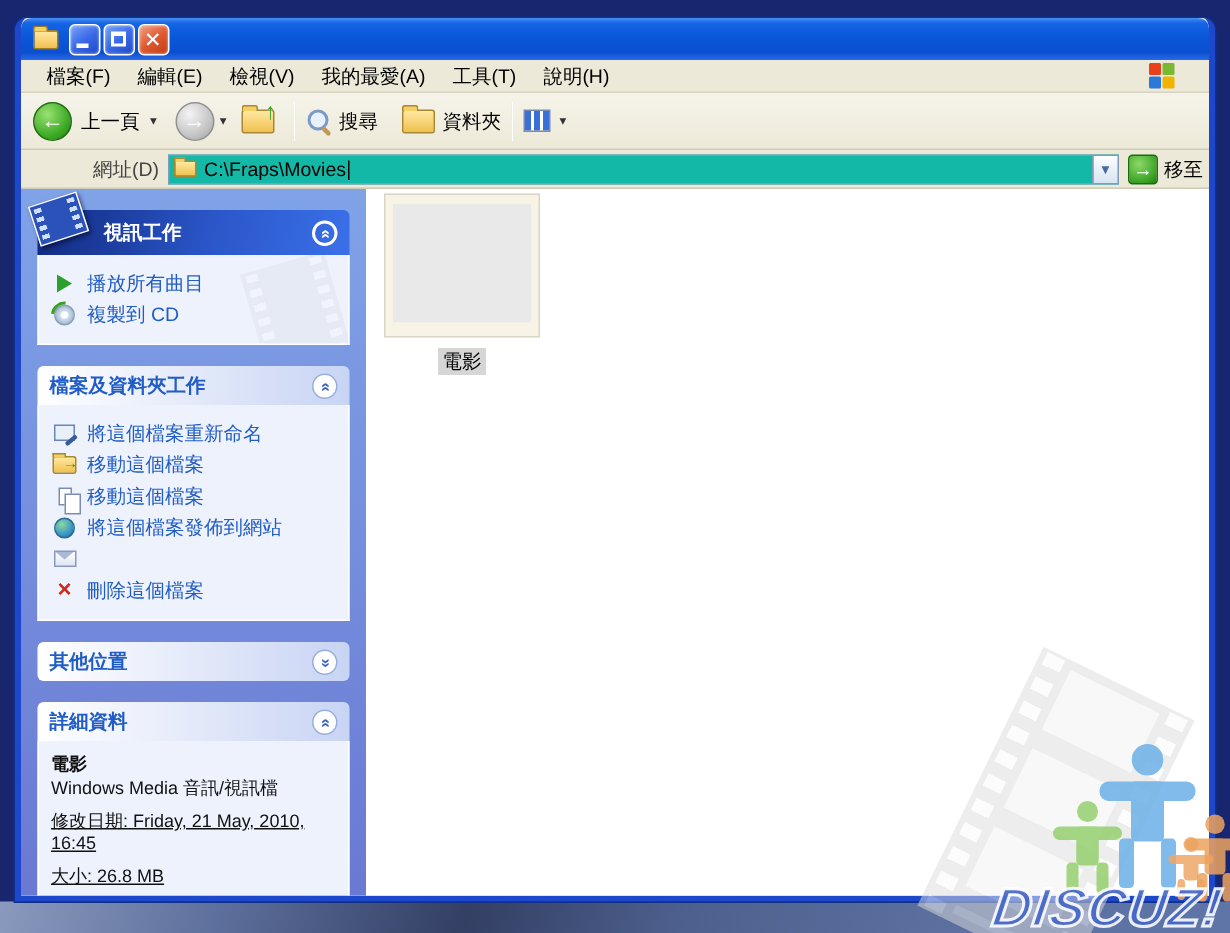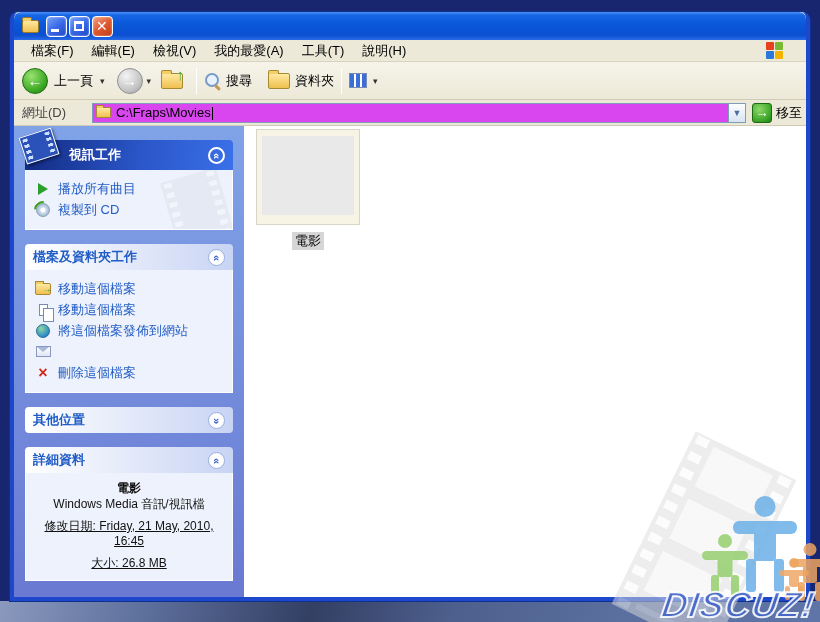--- a/index.html
+++ b/index.html
@@ -64,22 +64,22 @@
   .folders-ico { position:relative; width:22px; height:16px; background:linear-gradient(#ffe9a2,#eec04e);
     border:1px solid #a88830; border-radius:2px; margin-right:5px; }
   .folders-ico::before { content:""; position:absolute; left:-1px; top:-4px; width:9px; height:3px;
     background:#f4cf66; border:1px solid #a88830; border-bottom:none; border-radius:2px 2px 0 0; }
   .views-ico { width:18px; height:15px; border:1px solid #7a8ab8; margin-right:2px;
     background:repeating-linear-gradient(90deg,#3a6fd8 0 4px,#fff 4px 6px); }
 
   
   .addressbar { height:26px; display:flex; align-items:center; background:#ece9d8; border-bottom:1px solid #cfcab4;
     font-size:13px; padding:0 4px 0 8px; }
-  .addr-label { color:#444; margin-right:6px; }
-  .combo { flex:1; height:20px; background:#d946ef; border:1px solid #7f9db9; display:flex; align-items:center; padding-left:3px;margin-left:20px; }
+  .addr-label { color:#444; margin-right:6px;margin-left:40px; }
+  .combo { flex:1; height:20px; background:#14b8a6; border:1px solid #7f9db9; display:flex; align-items:center; padding-left:3px; }
   .addr-folder { position:relative; width:15px; height:11px; background:linear-gradient(#ffe9a2,#f0c050);
     border:1px solid #a88830; border-radius:1px; margin-right:5px; }
   .addr-folder::before { content:""; position:absolute; left:-1px; top:-3px; width:6px; height:2px;
     background:#f4cf66; border:1px solid #a88830; border-bottom:none; }
   .addr-text { flex:1; color:#000; }
   .caret { display:inline-block; width:1px; height:13px; background:#000; vertical-align:middle; margin-left:1px; }
   .combo-dd { width:17px; height:18px; background:linear-gradient(#fdfefe,#d8e4f2); border-left:1px solid #7f9db9;
     display:flex; align-items:center; justify-content:center; color:#4a6aa0; font-size:9px; }
   .go-btn { display:flex; align-items:center; margin-left:6px; }
   .go-square { width:20px; height:20px; border-radius:3px; background:radial-gradient(circle at 35% 30%,#8ed86a,#3aa426 70%,#267c14);
@@ -101,21 +101,21 @@
   .panel-header-special .ph-title { flex:1; }
   .film-badge { position:absolute; left:-3px; top:-8px; width:34px; height:28px; transform:rotate(-18deg);
     background:#2a52b8; border:1px solid #fff; box-shadow:1px 2px 3px rgba(0,0,20,.5); }
   .film-badge::before, .film-badge::after { content:""; position:absolute; top:2px; bottom:2px; width:5px;
     background:repeating-linear-gradient(180deg,#cfe0ff 0 3px,#2a52b8 3px 6px); }
   .film-badge::before { left:2px; } .film-badge::after { right:2px; }
   .chev { width:17px; height:17px; border-radius:50%; background:#fff; border:1px solid #98aee0; color:#3a62c8;
     display:flex; align-items:center; justify-content:center; flex:0 0 auto; }
   .chev span { font-size:11px; font-weight:bold; display:block; transform:rotate(90deg); letter-spacing:-1px; line-height:1; }
   .chev-special { background:transparent; border:2px solid #fff; color:#fff; }
-  .panel-body { background:#eef2fc; border:1px solid #fff; border-top:none; padding:8px 8px 9px; position:relative; overflow:hidden;text-align:center; }
+  .panel-body { background:#eef2fc; border:1px solid #fff; border-top:none; padding:8px 8px 9px; position:relative; overflow:hidden; }
   .task-row { display:flex; align-items:center; min-height:21px; color:#215dc6; font-size:13px; position:relative; z-index:2; }
   .task-ico { width:18px; display:flex; justify-content:center; margin-right:6px; flex:0 0 auto; }
 
   .film-wm-small { position:absolute; right:6px; top:4px; width:58px; height:66px; transform:rotate(-16deg);
     background:#dfe3ee; opacity:.55; z-index:1; }
   .film-wm-small::before, .film-wm-small::after { content:""; position:absolute; top:2px; bottom:2px; width:8px;
     background:repeating-linear-gradient(180deg,#f4f6fb 0 5px,#dfe3ee 5px 10px); }
   .film-wm-small::before { left:3px; } .film-wm-small::after { right:3px; }
 
   
@@ -283,20 +283,26 @@
       <div class="panel">
         <div class="panel-header">
           <span class="ph-title">檔案及資料夾工作</span>
           <span class="chev">
               <span>«</span>
             </span>
         </div>
         <div class="panel-body">
           <div class="task-row">
             <span class="task-ico">
+                <span class="icon-rename"></span>
+              </span>
+            <span>將這個檔案重新命名</span>
+          </div>
+          <div class="task-row">
+            <span class="task-ico">
                 <span class="icon-move"></span>
               </span>
             <span>移動這個檔案</span>
           </div>
           <div class="task-row">
             <span class="task-ico">
                 <span class="icon-copy"></span>
               </span>
             <span>移動這個檔案</span>
           </div>

